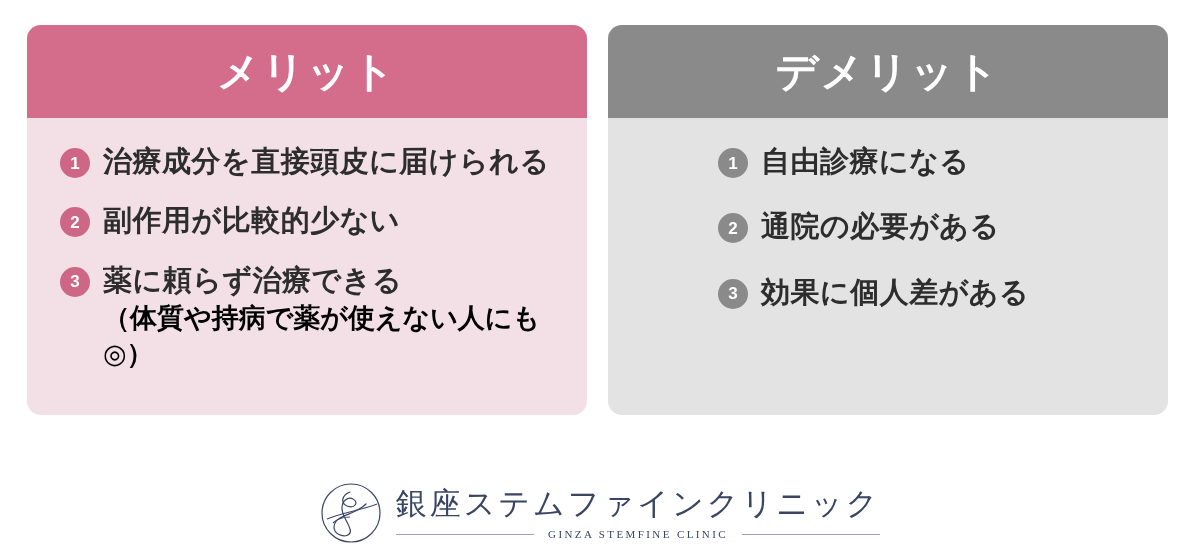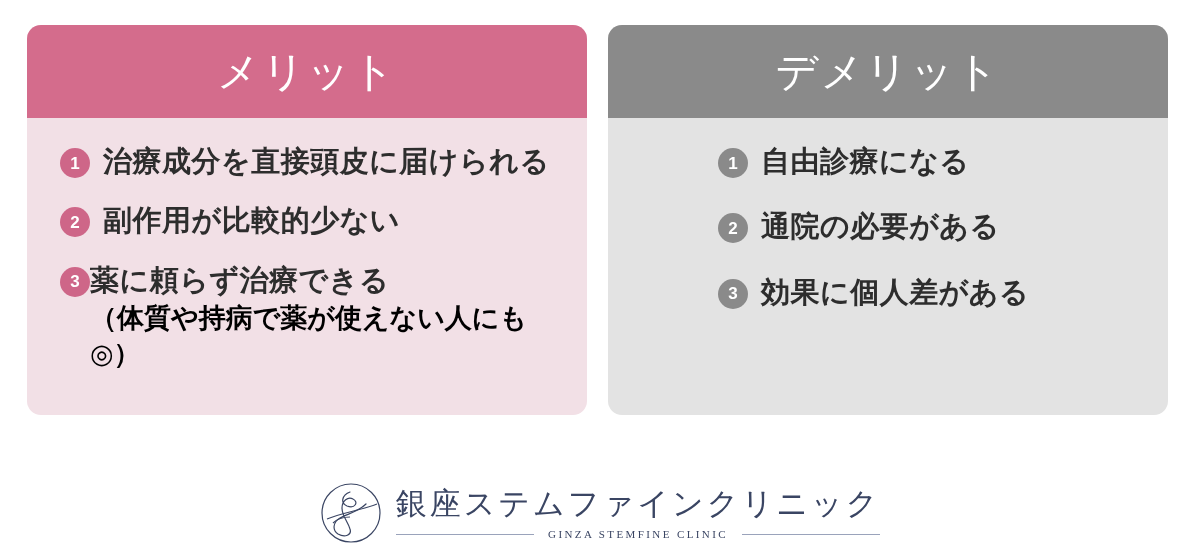--- a/index.html
+++ b/index.html
@@ -50,21 +50,21 @@
     align-items: center;
     justify-content: center;
     box-sizing: border-box;
   }
   .card--merit .card-header { background: #d46c8c; }
   .card--demerit .card-header { background: #8a8a8a; }
 
   .card-header-title {
     color: #ffffff;
     font-size: 42px;
-    font-weight: normal;
+    font-weight: bold;
     letter-spacing: 2px;
     line-height: 1;
     white-space: nowrap;
   }
 
   .card-body {
     padding: 26px 0 0 0;
     box-sizing: border-box;
   }
   .card--merit .card-body  { padding-left: 33px; padding-right: 18px; }
@@ -181,21 +181,21 @@
         <div class="item-text">治療成分を直接頭皮に届けられる</div>
       </div>
 
       <div class="item">
         <div class="badge">2</div>
         <div class="item-text">副作用が比較的少ない</div>
       </div>
 
       <div class="item">
         <div class="badge">3</div>
-        <div class="item-text-wrap" style="">
+        <div class="item-text-wrap" style="margin-left:13px;">
           <span class="item-text" style="margin-left:0;display:block;">薬に頼らず治療できる</span>
           <span class="item-sub">（体質や持病で薬が使えない人にも◎）</span>
         </div>
       </div>
 
     </div>
   </section>
 
   <section class="card card--demerit">
     <div class="card-header">

